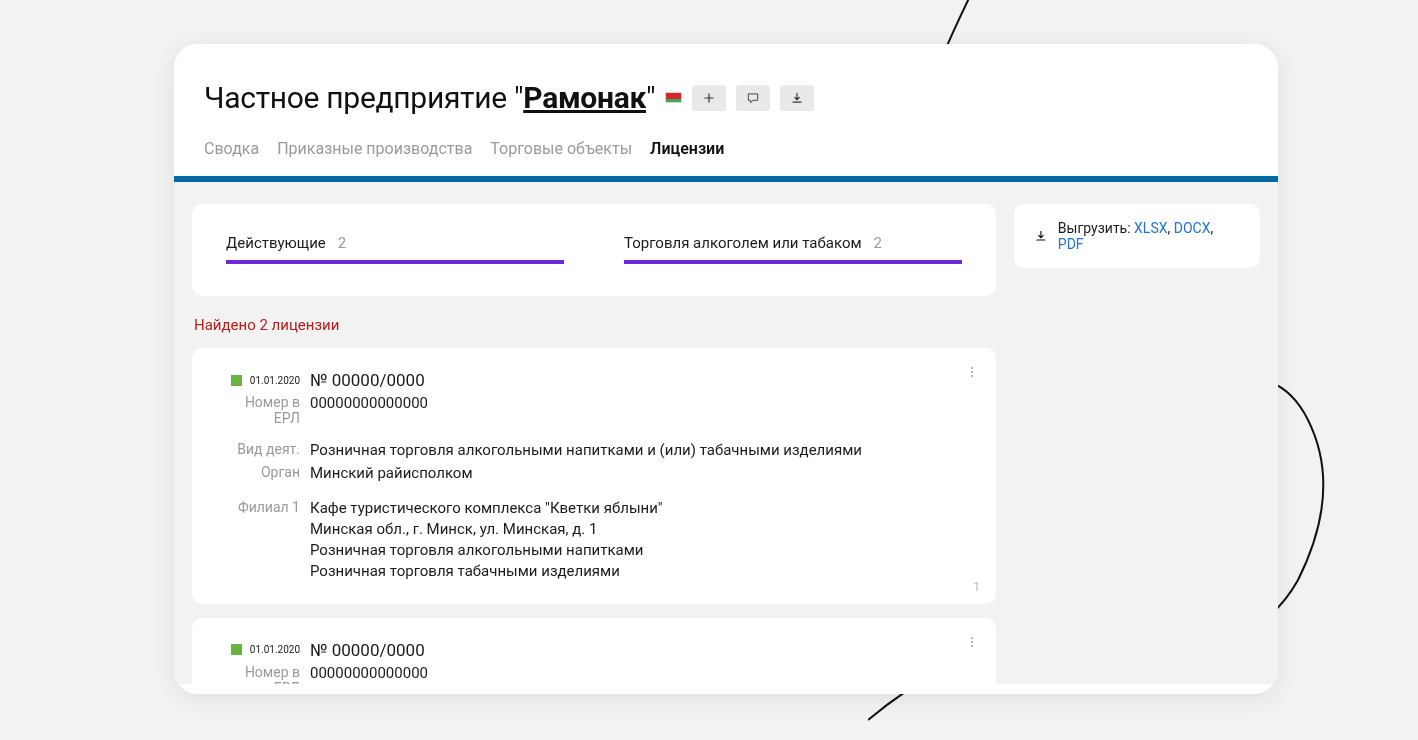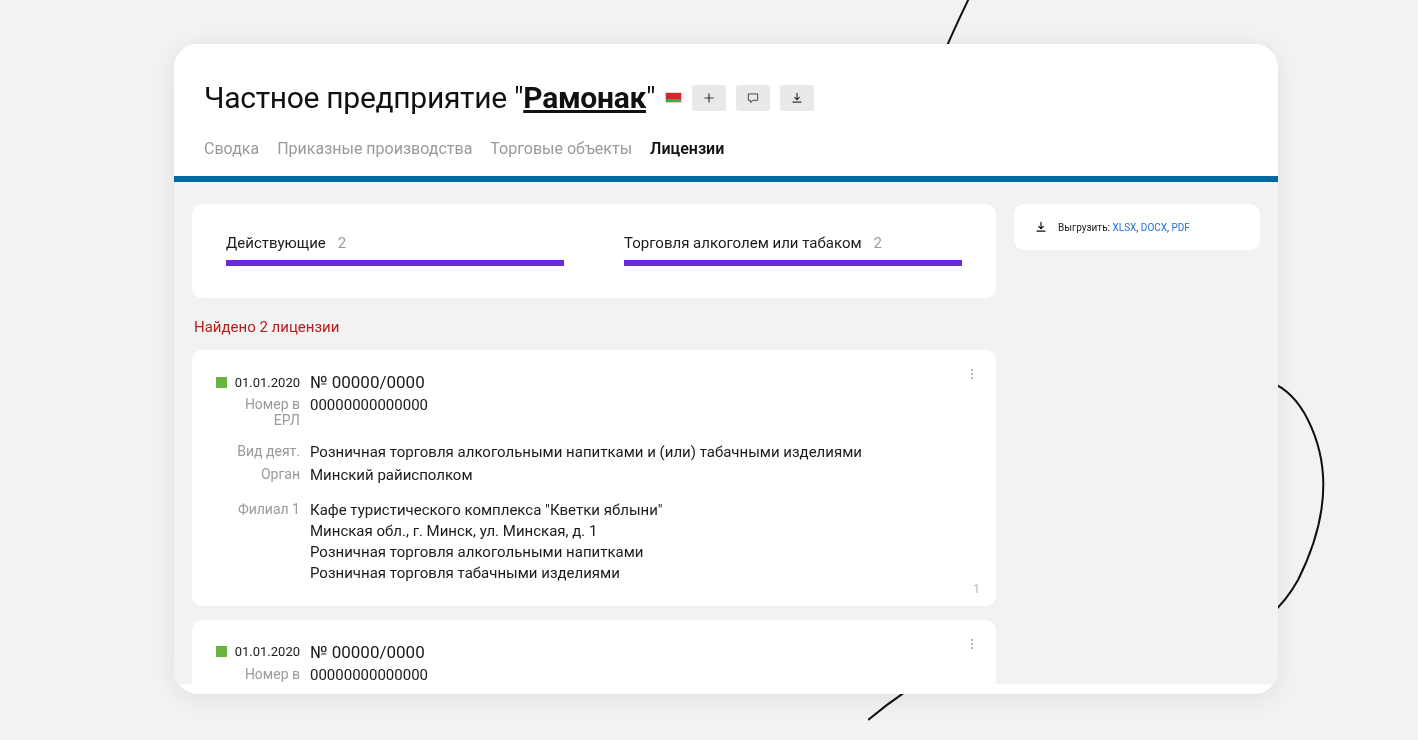--- a/index.html
+++ b/index.html
@@ -106,21 +106,21 @@
       border-radius: 10px;
       padding: 30px 34px 32px 34px;
       display: flex;
       gap: 60px;
       margin-bottom: 20px;
     }
     .stat-block {
       display: flex;
       align-items: baseline;
       gap: 12px;
-      border-bottom: 6px solid #6d28d9;
+      border-bottom: 4px solid #6d28d9;
       padding-bottom: 8px;
       flex: 1;
     }
     .stat-label { font-size: 15px; color: #1b1b1b; }
     .stat-value { font-size: 15px; color: #9a9a9a; }
     .found-text {
       font-size: 15px;
       color: #b91c1c;
       margin: 0 0 14px 2px;
     }
@@ -177,41 +177,41 @@
       margin-right: 8px;
       position: relative;
       top: 0px;
     }
     .first-row {
       display: flex;
       align-items: center;
       margin-bottom: 3px;
     }
     .first-row .date {
-      font-size: 13px;
+      font-size: 10px;
       color: #1b1b1b;
       width: 90px;
       text-align: right;
       padding-right: 10px;
       display: flex;
       align-items: center;
       justify-content: flex-end;
       gap: 0;
     }
     .first-row .date-inner { margin-left: -19px; display: flex; align-items: center; }
     .first-row .num { font-size: 17px; color: #1b1b1b; }
     .multiline div { margin-bottom: 1px; }
     .export-card {
       background: #fff;
       border-radius: 10px;
       padding: 16px 20px;
       display: flex;
       align-items: center;
       gap: 10px;
-      font-size: 10px;
+      font-size: 14px;
       color: #1b1b1b;
     }
     .export-card svg { width: 14px; height: 14px; }
     .export-link { color: #2173d9; cursor: pointer; }
     .export-sep { color: #1b1b1b; }
   </style>
 </head>
 <body>
 
 <svg class="bg-curve-top" viewBox="0 0 200 200">

